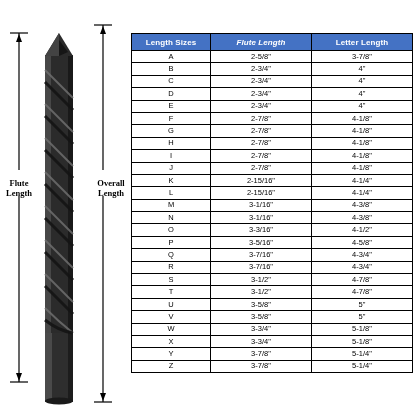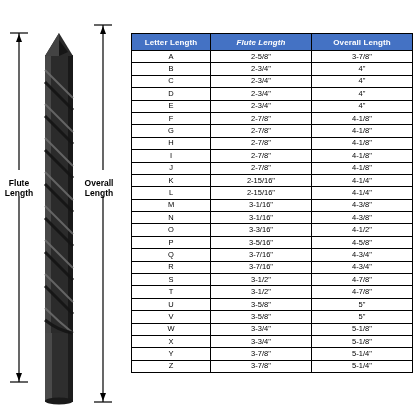--- a/index.html
+++ b/index.html
@@ -19,20 +19,21 @@
     height: 416px;
   }
 
   
   .illustration {
     position: absolute;
     left: 0;
     top: 0;
     width: 130px;
     height: 296px;
+    font-family: Liberation Serif, serif;
   }
 
   .drill-svg {
     position: absolute;
     left: 0;
     top: 0;
   }
 
   .dim-label {
     position: absolute;
@@ -42,21 +43,21 @@
     line-height: 10px;
     text-align: center;
     letter-spacing: 0px;
   }
   .flute-label {
     left: 2px;
     top: 178px;
     width: 34px;
   }
   .overall-label {
-    left: 80px;
+    left: 92px;
     top: 178px;
     width: 38px;
   }
 
   
   .table-wrap {
     position: absolute;
     left: 131px;
     top: 33px;
     width: 278px;
@@ -161,23 +162,23 @@
     </svg>
 
     <div class="dim-label flute-label">Flute<br>Length</div>
     <div class="dim-label overall-label">Overall<br>Length</div>
   </div>
 
   <div class="table-wrap">
     <table class="letter-table">
       <thead>
         <tr>
-          <th class="col-letter">Letter Length</th>
+          <th class="col-letter">Length Sizes</th>
           <th class="col-flute">Flute Length</th>
-          <th class="col-overall">Overall Length</th>
+          <th class="col-overall">Letter Length</th>
         </tr>
       </thead>
       <tbody id="table-body">
           <tr>
             <td class="col-letter">A</td>
             <td class="col-flute">2-5/8"</td>
             <td class="col-overall">3-7/8"</td>
           </tr>
           <tr>
             <td class="col-letter">B</td>

